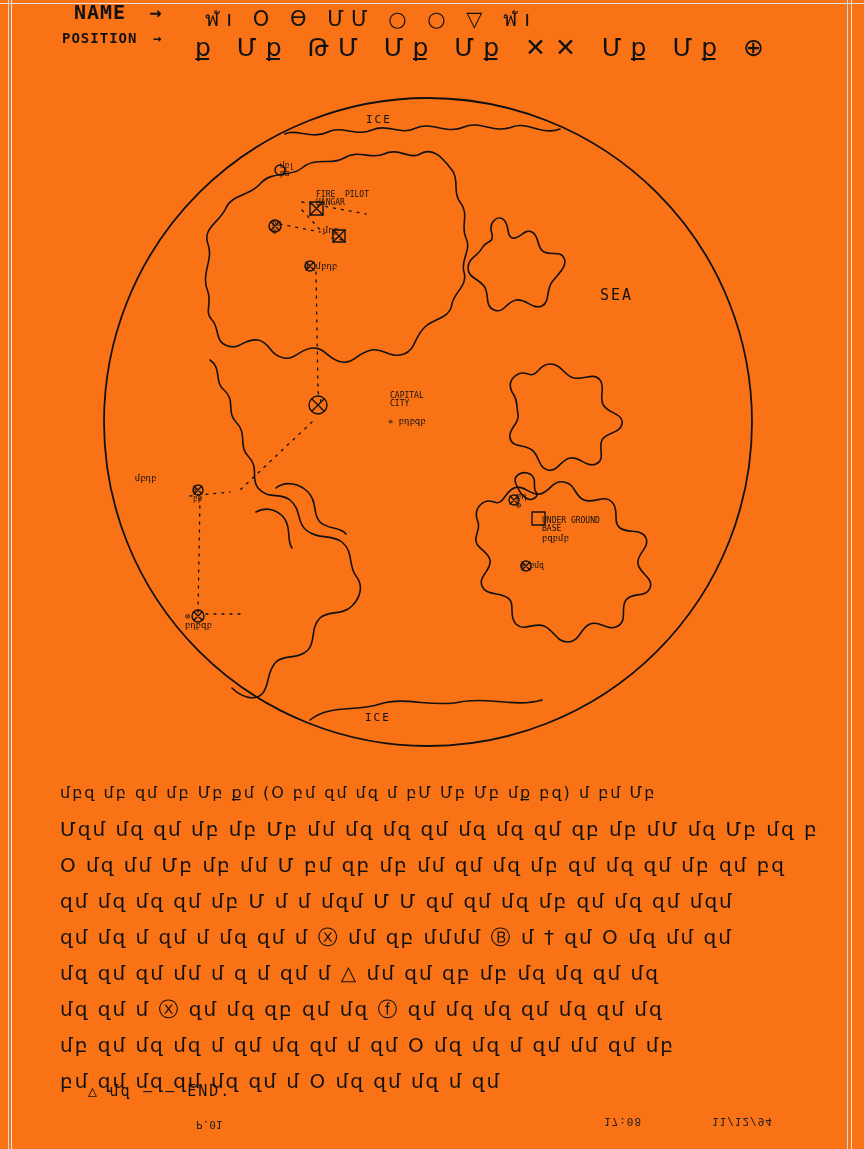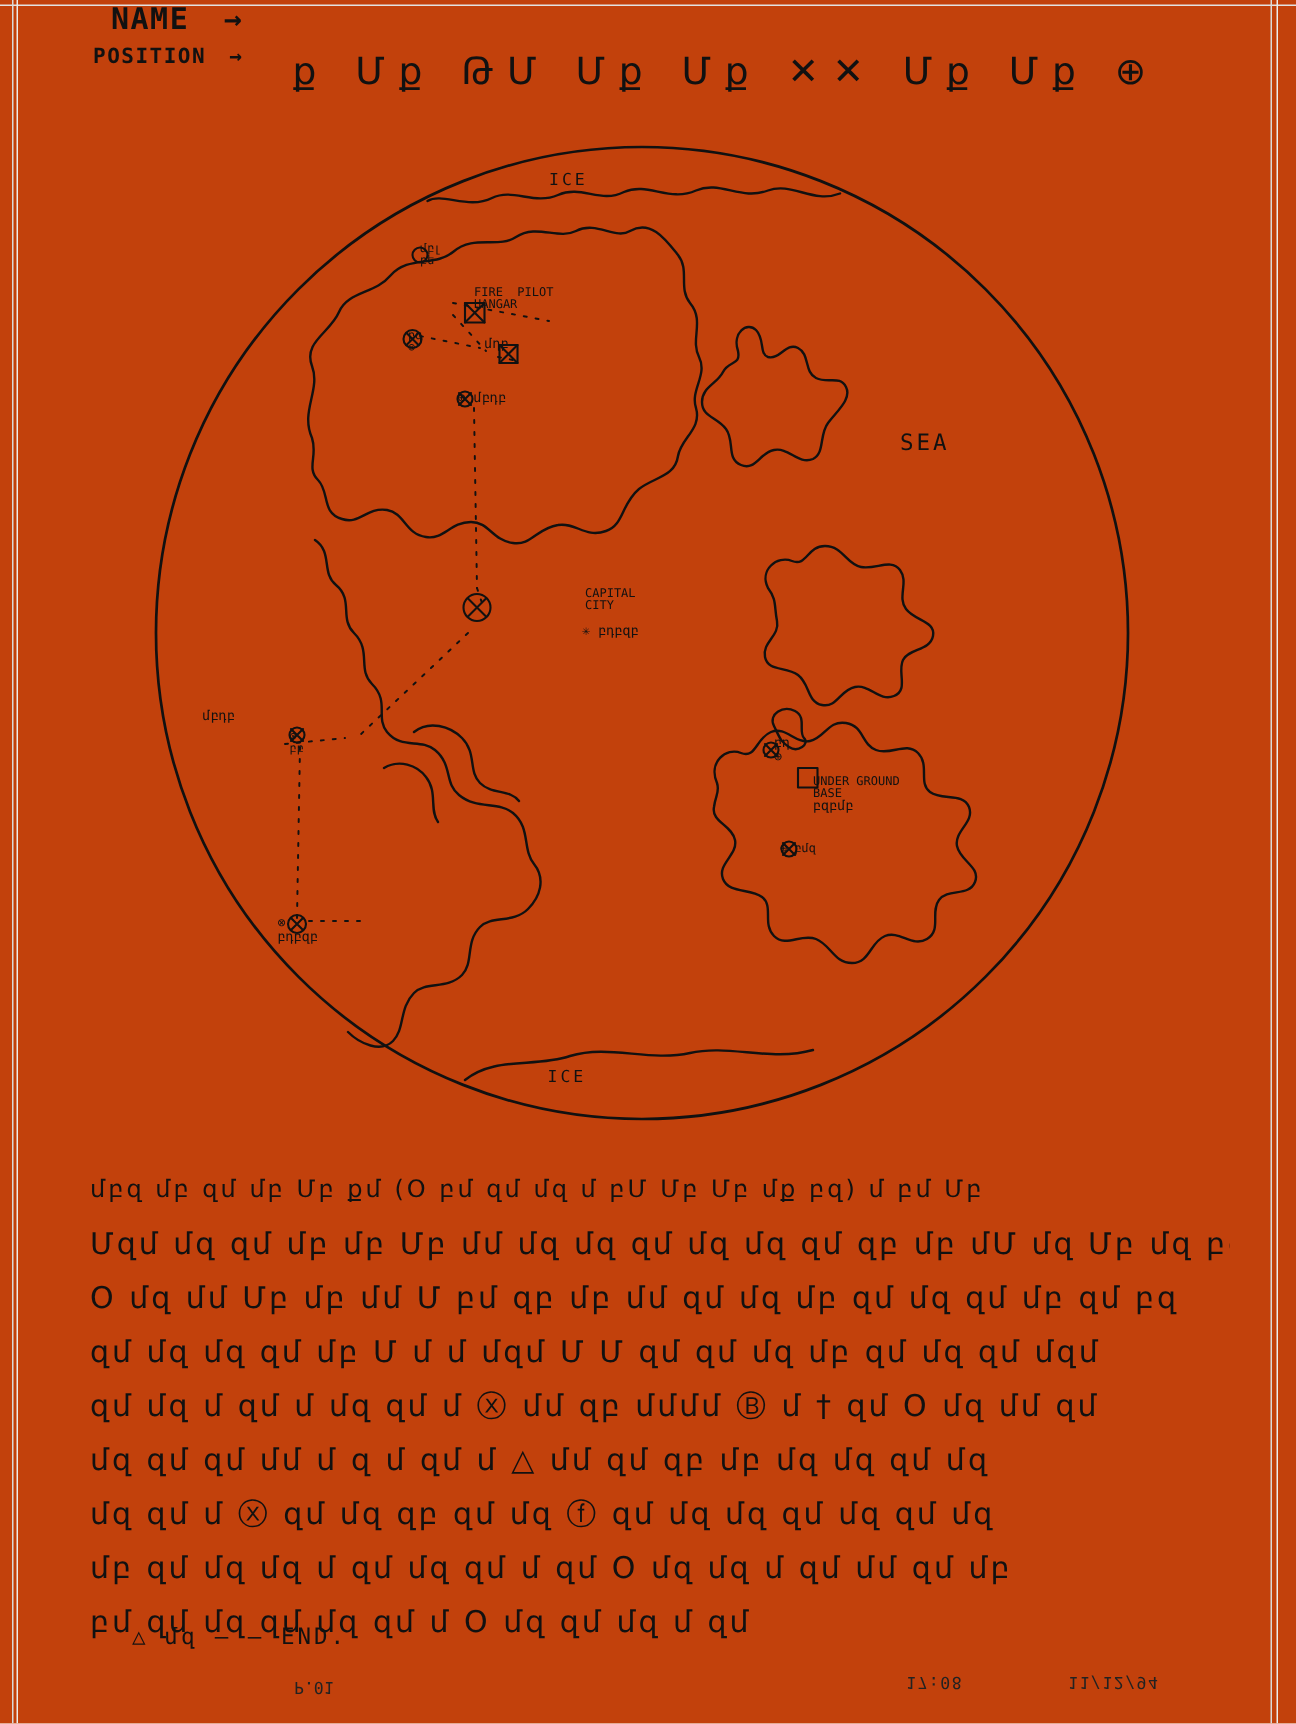--- a/index.html
+++ b/index.html
@@ -1,19 +1,19 @@
 <!DOCTYPE html>
 <html><head>
 <meta charset="utf-8">
 <style>
   html,body{margin:0;padding:0;background:#fff;}
   body{width:864px;height:1149px;position:relative;overflow:hidden;
        font-family:"Liberation Sans",sans-serif;color:#000;}
 
-  .sheet{position:absolute;left:0;top:0;width:864px;height:1149px;background:#c2410c;}
+  .sheet{position:absolute;left:0;top:0;width:864px;height:1149px;background:#f97316;}
 
   
   .scan-edge{position:absolute;top:0;height:1149px;background:#d9d9d9;}
   .scan-edge.left{left:8px;width:1px;}
   .scan-edge.left2{left:11px;width:1px;background:#ececec;}
   .scan-edge.right{right:16px;width:1px;}
   .scan-edge.right2{right:12px;width:1px;background:#ececec;}
   .scan-top{position:absolute;left:0;top:3px;width:864px;height:1px;background:#e2e2e2;}
 
   
@@ -58,20 +58,21 @@
   <div class="scan-top"></div>
   <div class="scan-edge left"></div>
   <div class="scan-edge left2"></div>
   <div class="scan-edge right"></div>
   <div class="scan-edge right2"></div>
 
   <div class="hdr hdr-name">
     <span>NAME</span>
     <span style="margin-left:10px">→</span>
   </div>
+  <div class="glyphrow g-name">ฬı Օ Ө ՄՄ ○ ○ ▽ ฬı</div>
 
   <div class="hdr hdr-pos">
     <span>POSITION</span>
     <span style="margin-left:6px">→</span>
   </div>
   <div class="glyphrow g-pos">ք Մք ԹՄ Մք Մք ✕✕ Մք Մք ⊕</div>
 
   <div class="globe-wrap">
     <svg class="globe-svg" width="700" height="660" viewBox="0 0 700 660">
       <g fill="none" stroke="#111" stroke-width="1.6" stroke-linejoin="round" stroke-linecap="round">

